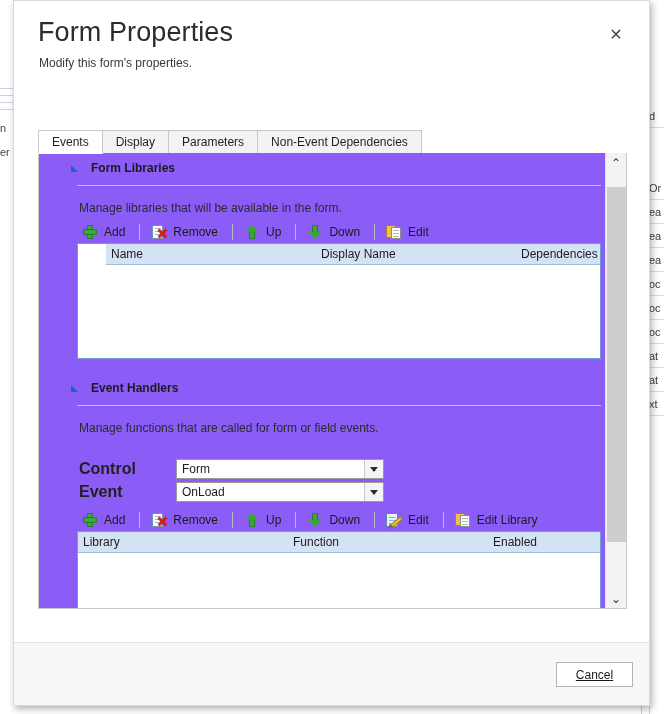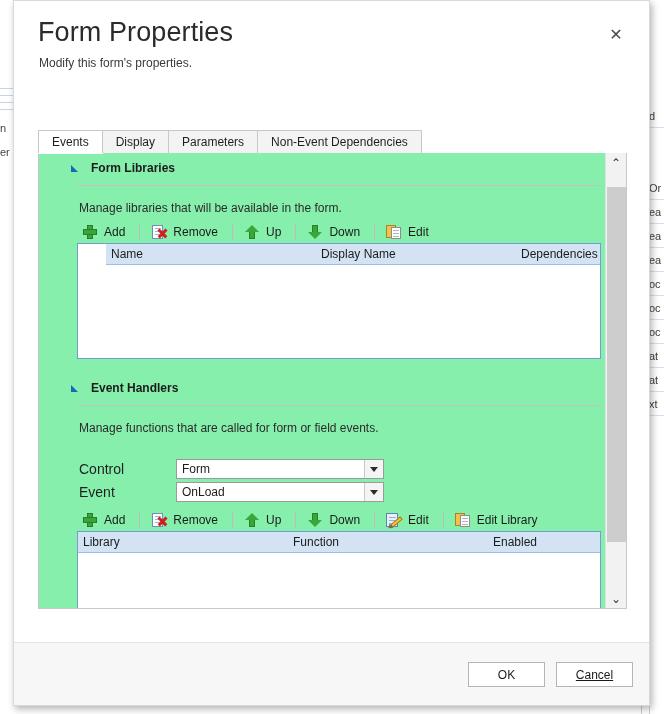--- a/index.html
+++ b/index.html
@@ -158,21 +158,21 @@
   
   .panel {
     position: absolute;
     left: 24px;
     top: 152px;
     width: 589px;
     height: 456px;
     border: 1px solid #c8c8c8;
     border-top: none;
     box-sizing: border-box;
-    background: #86efac;
+    background: #8b5cf6;
     overflow: hidden;
   }
   .panel-scrollarea {
     position: absolute;
     left: 0; top: 0;
     width: 567px;
     height: 456px;
     overflow: hidden;
   }
 
@@ -419,24 +419,25 @@
     background: #ffffff;
   }
 
   
   .field-row {
     position: absolute;
     display: flex;
     align-items: center;
   }
   .field-label {
-    font-size: 14px;
+    font-size: 16px;
     color: #1f1f1f;
     width: 97px;
     flex: 0 0 97px;
+    font-weight: bold;
   }
   .select-box {
     width: 208px;
     height: 20px;
     border: 1px solid #9a9a9a;
     background: #ffffff;
     box-sizing: border-box;
     display: flex;
     align-items: center;
     cursor: pointer;
@@ -708,17 +709,16 @@
 
     <div class="vscroll">
       <div class="sb-btn sb-up">⌃</div>
       <div class="sb-thumb"></div>
       <div class="sb-btn sb-down">⌄</div>
     </div>
 
   </div>
 
   <div class="dlg-footer">
-    <button class="btn btn-ok">OK</button>
     <button class="btn btn-cancel">Cancel</button>
   </div>
 
 </div>
 
 </body></html>

